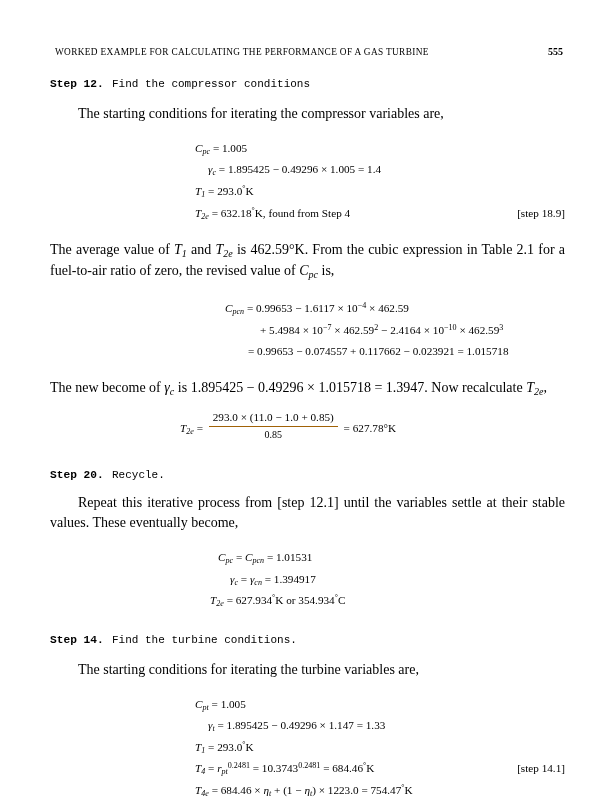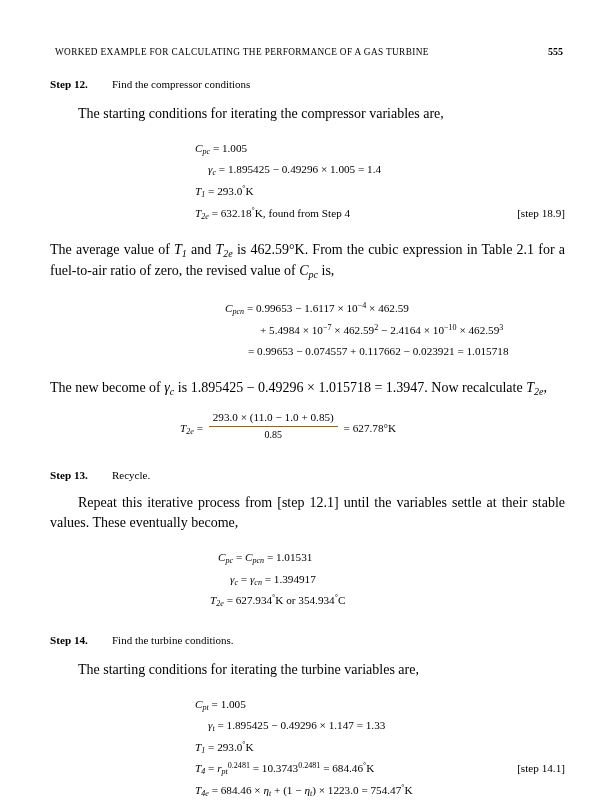--- a/index.html
+++ b/index.html
@@ -45,20 +45,21 @@
     position: absolute;
     left: 50px;
     top: 78px;
     width: 515px;
   }
   .step-line {
     display: flex;
     align-items: center;
     margin-top: 0px;
     font-size: 11.2px;
+    font-family: Liberation Mono, monospace;
   }
   .step-label {
     font-weight: bold;
     white-space: nowrap;
     min-width: 62px;
   }
   .step-text {
     font-size: 11px;
   }
   .para {
@@ -219,21 +220,21 @@
         </span>
       </div>
     </div>
 
     <div class="spacer-16"></div>
 
 
     <div class="spacer-12"></div>
 
     <div class="step-line">
-      <span class="step-label">Step 13.</span>
+      <span class="step-label">Step 20.</span>
       <span class="step-text">Recycle.</span>
     </div>
 
     <div class="spacer-12"></div>
 
     <p class="para indent">Repeat this iterative process from [step 12.1] until the variables settle at their stable values. These eventually become,</p>
 
     <div class="spacer-14"></div>
 
     <div class="eq-block">

